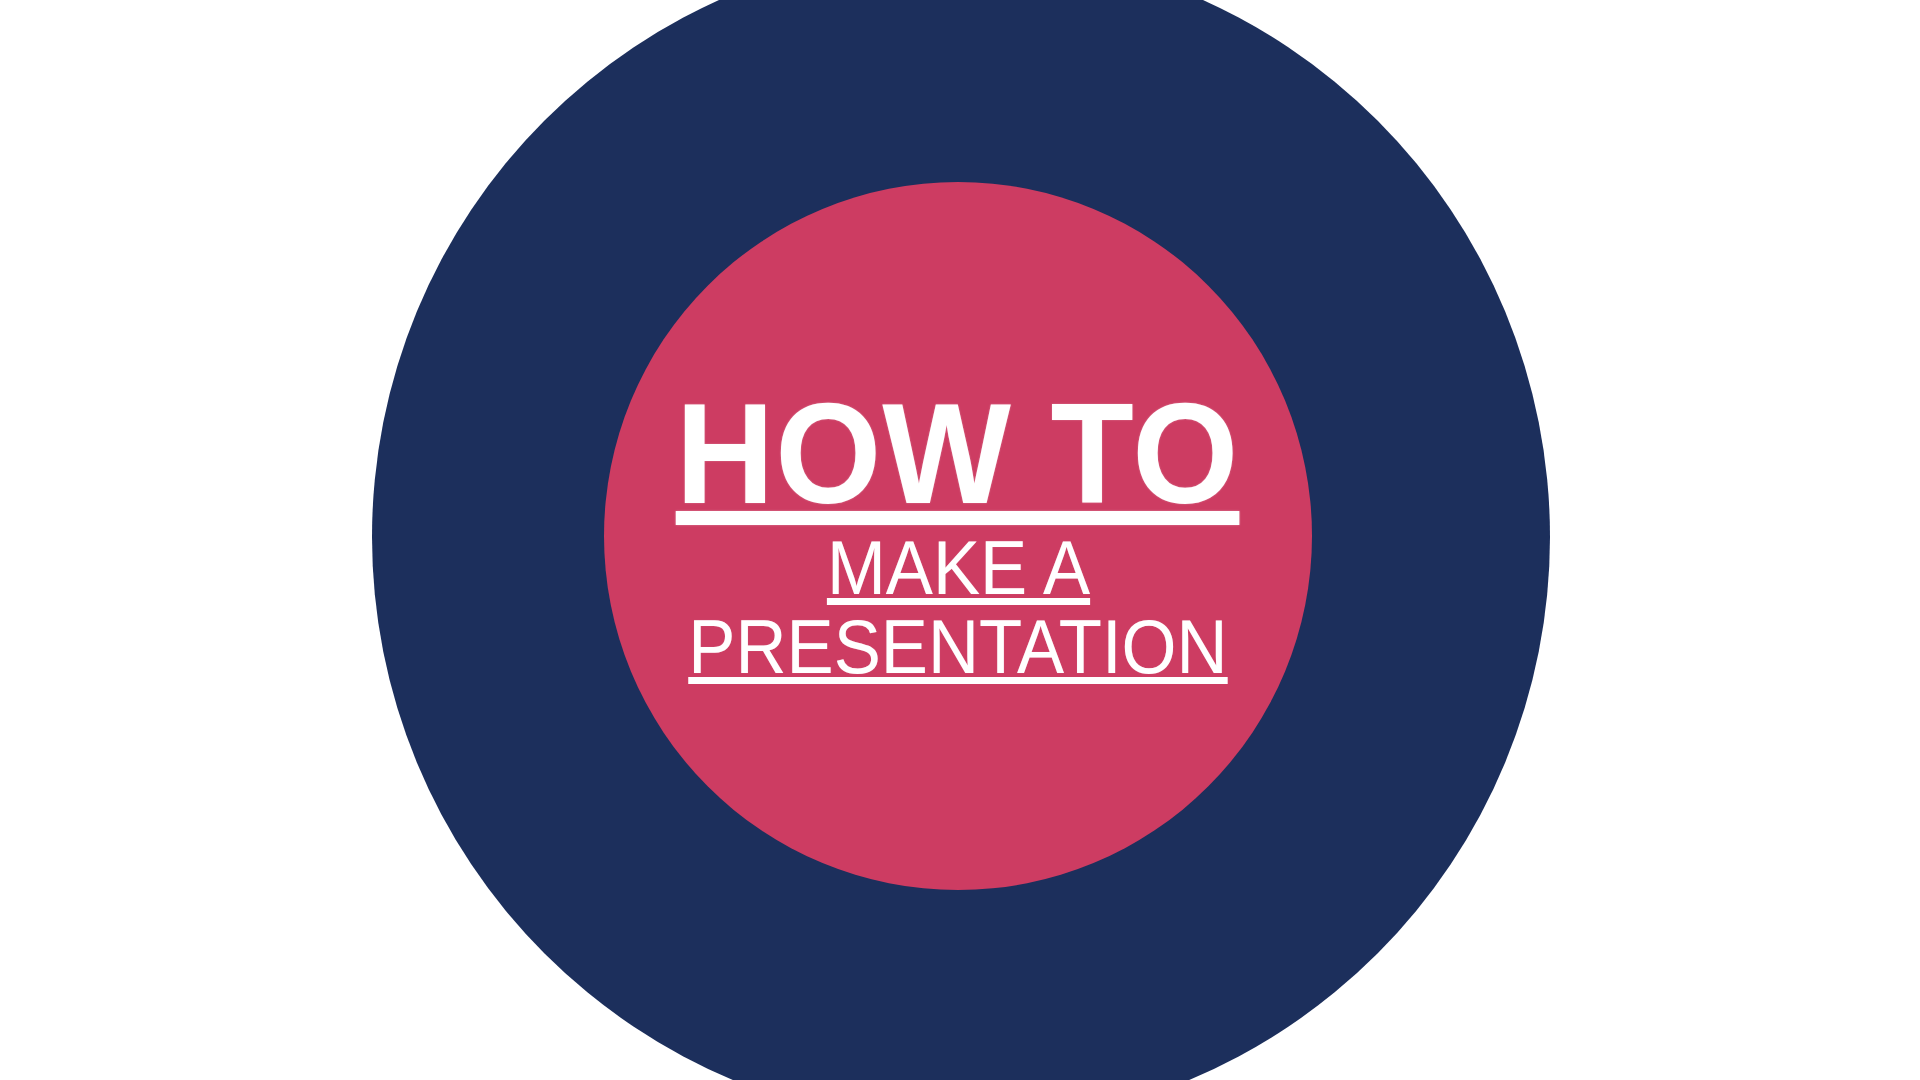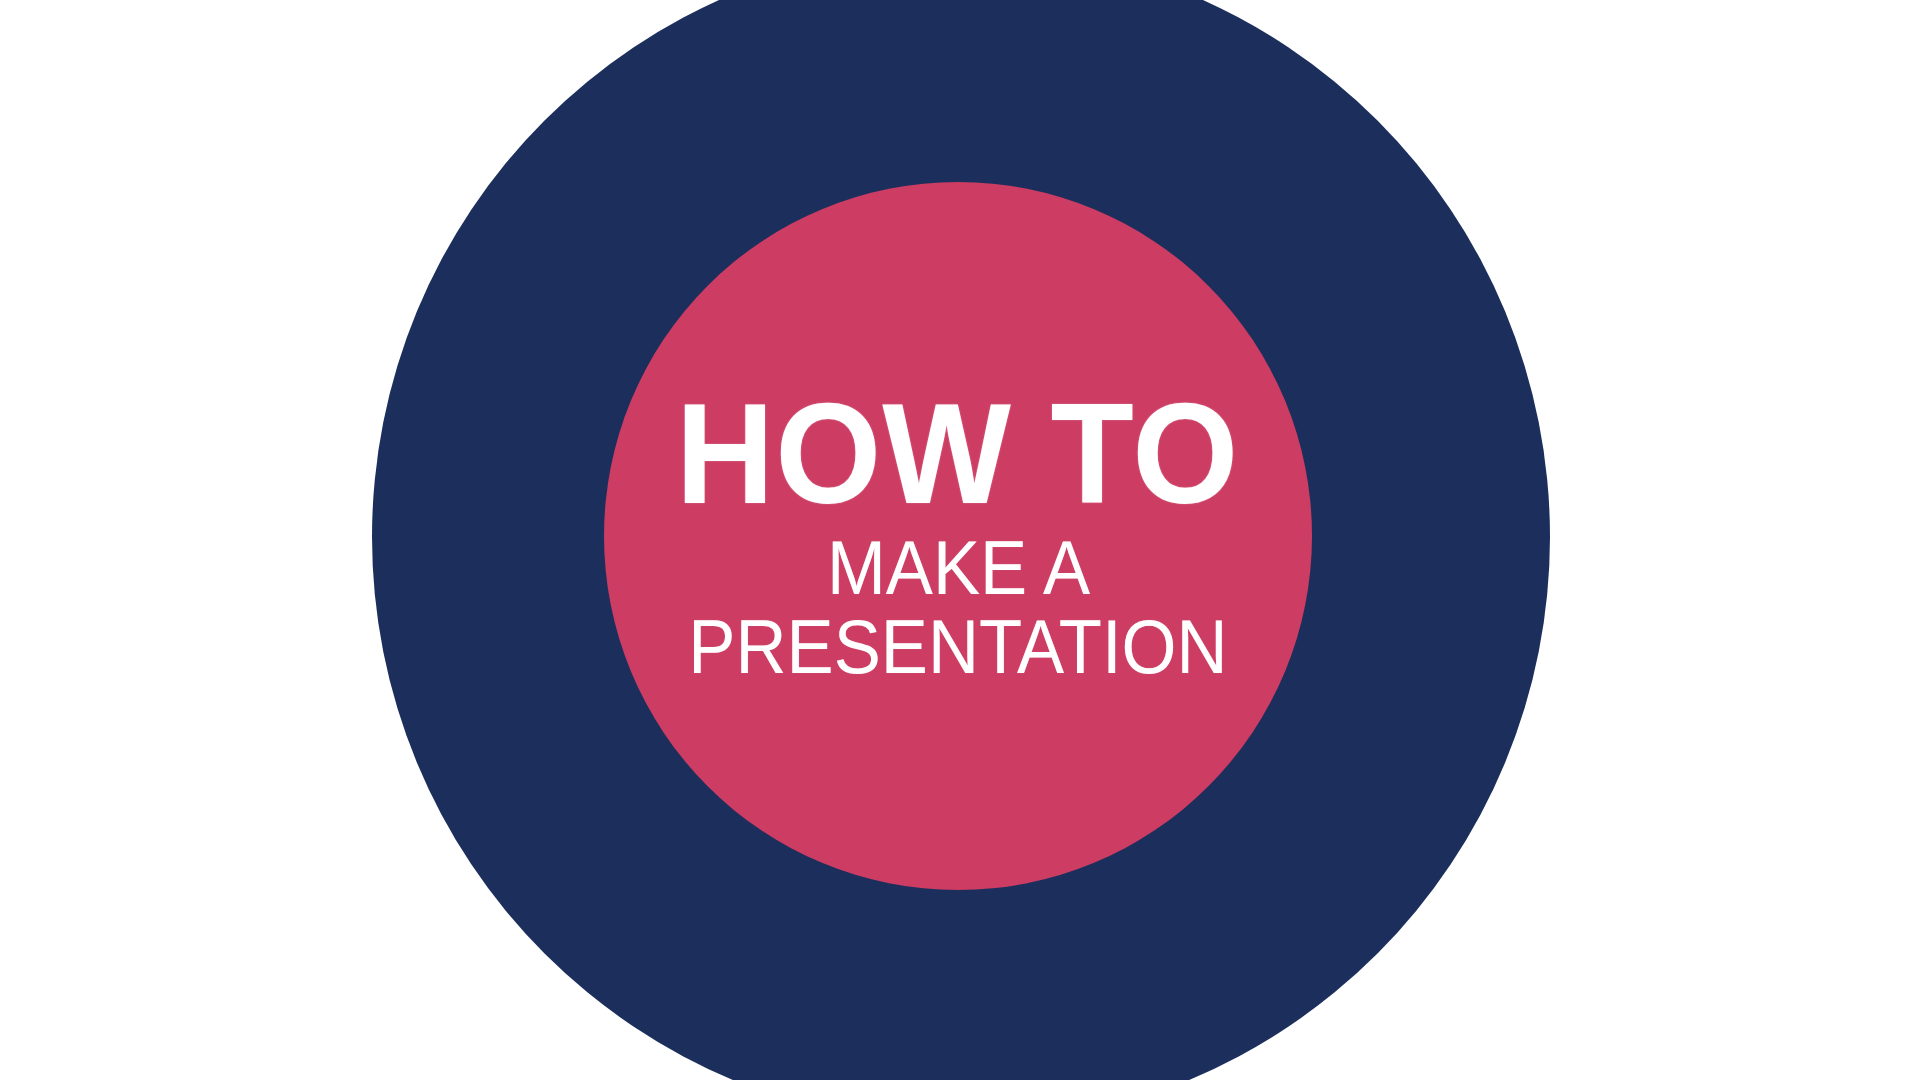--- a/index.html
+++ b/index.html
@@ -87,19 +87,19 @@
 </style>
 </head>
 <body>
 
 <div id="slide" style="background: rgb(255, 255, 255);">
 
   <div class="outer-circle" style="background: rgb(28, 47, 92);"></div>
 
   <div class="inner-circle" style="background: rgb(205, 60, 98);"></div>
 
-  <div class="title-block" style="color: rgb(255, 255, 255);">
+  <div class="title-block" style="color: rgb(255, 255, 255); text-decoration: underline;">
     <div class="headline">HOW TO</div>
     <div class="subline line1">MAKE A</div>
     <div class="subline line2">PRESENTATION</div>
   </div>
 
 </div>
 
 </body></html>

